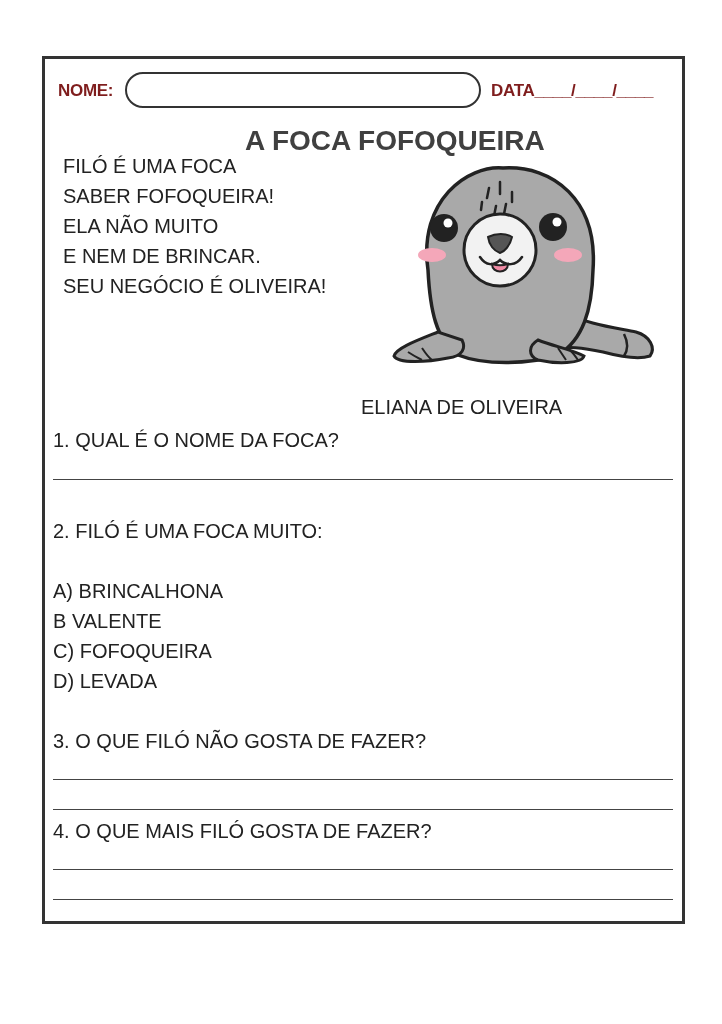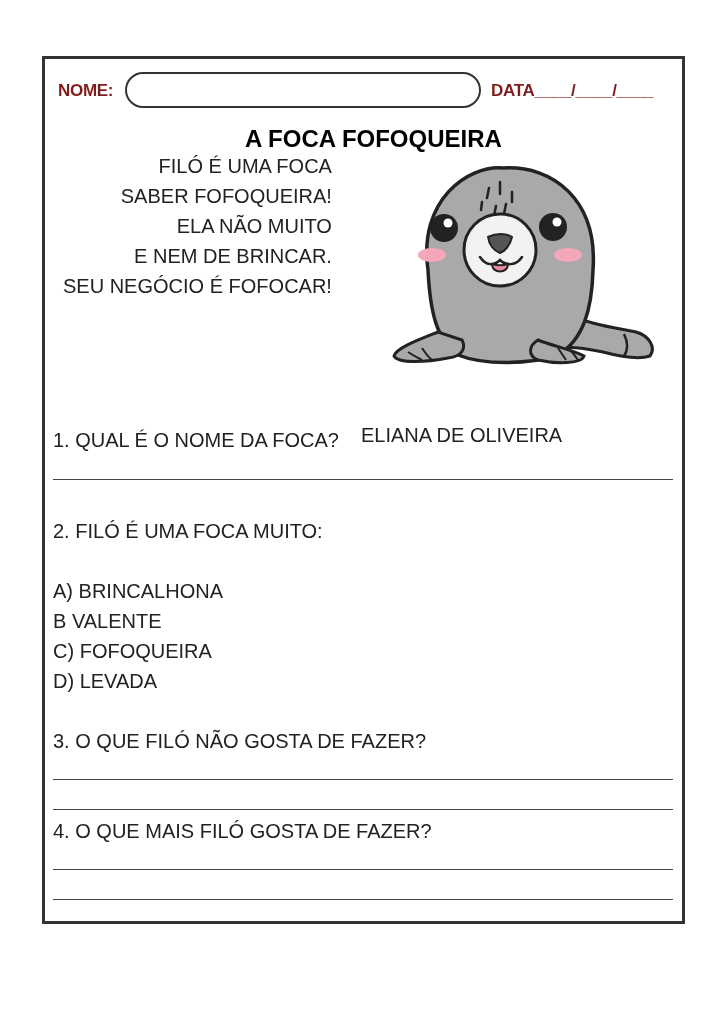--- a/index.html
+++ b/index.html
@@ -4,43 +4,43 @@
 <style>
   html, body { margin: 0; padding: 0; background: #ffffff; }
   body { width: 722px; height: 1024px; position: relative; overflow: hidden;
          font-family: "Liberation Sans", sans-serif; color: #222; }
   .frame { position: absolute; left: 42px; top: 56px; width: 643px; height: 868px;
            border: 3px solid #333; box-sizing: border-box; }
   .abs { position: absolute; white-space: nowrap; }
   .hdr-label { font-weight: bold; font-size: 17px; color: #7f1d1d; letter-spacing: -0.3px; }
   .name-box { position: absolute; left: 125px; top: 72px; width: 356px; height: 36px;
               border: 2px solid #333; border-radius: 18px; box-sizing: border-box; background: #fff; }
-  .title { font-weight: bold; font-size: 24px; color: #000000; }
+  .title { font-weight: bold; font-size: 28px; color: #404040; }
   .poem { font-size: 20px; line-height: 30px; color: #222; }
   .txt { font-size: 20px; color: #222; }
   .line { position: absolute; left: 53px; width: 620px; height: 0; border-top: 1.5px solid #444; }
   .seal { position: absolute; left: 388px; top: 160px; width: 272px; height: 210px; }
 </style>
 </head>
 <body>
 
 <div class="frame"></div>
 
 <div class="abs hdr-label" style="left:58px; top:81px;">NOME:</div>
 <div class="name-box"></div>
 <div class="abs hdr-label" style="left:491px; top:81px;">DATA____/____/____</div>
 
 <div class="abs title" style="left:245px; top:125px;">A FOCA FOFOQUEIRA</div>
 
-<div class="abs poem" style="left:63px; top:151px;text-align:right;">
+<div class="abs poem" style="left:63px; top:151px;">
   <div>FILÓ É UMA FOCA</div>
   <div>SABER FOFOQUEIRA!</div>
   <div>ELA NÃO MUITO</div>
   <div>E NEM DE BRINCAR.</div>
-  <div>SEU NEGÓCIO É FOFOCAR!</div>
+  <div>SEU NEGÓCIO É OLIVEIRA!</div>
 </div>
 
 <svg class="seal" viewBox="0 0 272 210">
 
   <path d="M170 150 C200 165 230 168 248 172 C262 176 268 188 262 196 C250 200 230 196 215 192 C195 188 180 186 160 188 Z" fill="#a9a9a9" stroke="#222" stroke-width="3"></path>
   <path d="M236 174 C240 182 240 190 236 196" fill="none" stroke="#222" stroke-width="2.5"></path>
 
   <path d="M40 110 C30 40 80 5 115 8 C165 5 210 40 205 110 C204 150 195 180 170 195 C140 205 95 205 70 195 C48 180 42 150 40 110 Z" fill="#a9a9a9" stroke="#222" stroke-width="3.5"></path>
 
   <path d="M50 172 C30 180 8 188 6 196 C10 204 40 202 60 198 C75 196 78 188 74 180 Z" fill="#a9a9a9" stroke="#222" stroke-width="3"></path>
@@ -60,21 +60,21 @@
 
   <circle cx="112" cy="90" r="36" fill="#f2f2f2" stroke="#222" stroke-width="3"></circle>
 
   <path d="M100 77 C108 73 118 73 124 77 C122 86 116 92 112 93 C106 91 101 85 100 77 Z" fill="#555" stroke="#222" stroke-width="2"></path>
 
   <path d="M92 97 C98 106 106 106 112 100 C118 106 128 106 134 97" fill="none" stroke="#222" stroke-width="2.5" stroke-linecap="round"></path>
 
   <path d="M104 104 C104 114 120 114 120 104 C114 106 110 106 104 104 Z" fill="#f08aa4" stroke="#222" stroke-width="2"></path>
 </svg>
 
-<div class="abs txt" style="left:361px; top:396px;margin-top:28px;">ELIANA DE OLIVEIRA</div>
+<div class="abs txt" style="left:361px; top:396px;">ELIANA DE OLIVEIRA</div>
 
 <div class="abs txt" style="left:53px; top:429px;">1.  QUAL É O NOME DA FOCA?</div>
 <div class="line" style="top:479px;"></div>
 
 <div class="abs txt" style="left:53px; top:520px;">2. FILÓ É UMA FOCA MUITO:</div>
 <div class="abs txt" style="left:53px; top:580px;text-align:center;">A) BRINCALHONA</div>
 <div class="abs txt" style="left:53px; top:610px;text-align:right;">B VALENTE</div>
 <div class="abs txt" style="left:53px; top:640px;">C) FOFOQUEIRA</div>
 <div class="abs txt" style="left:53px; top:670px;">D) LEVADA</div>
 

